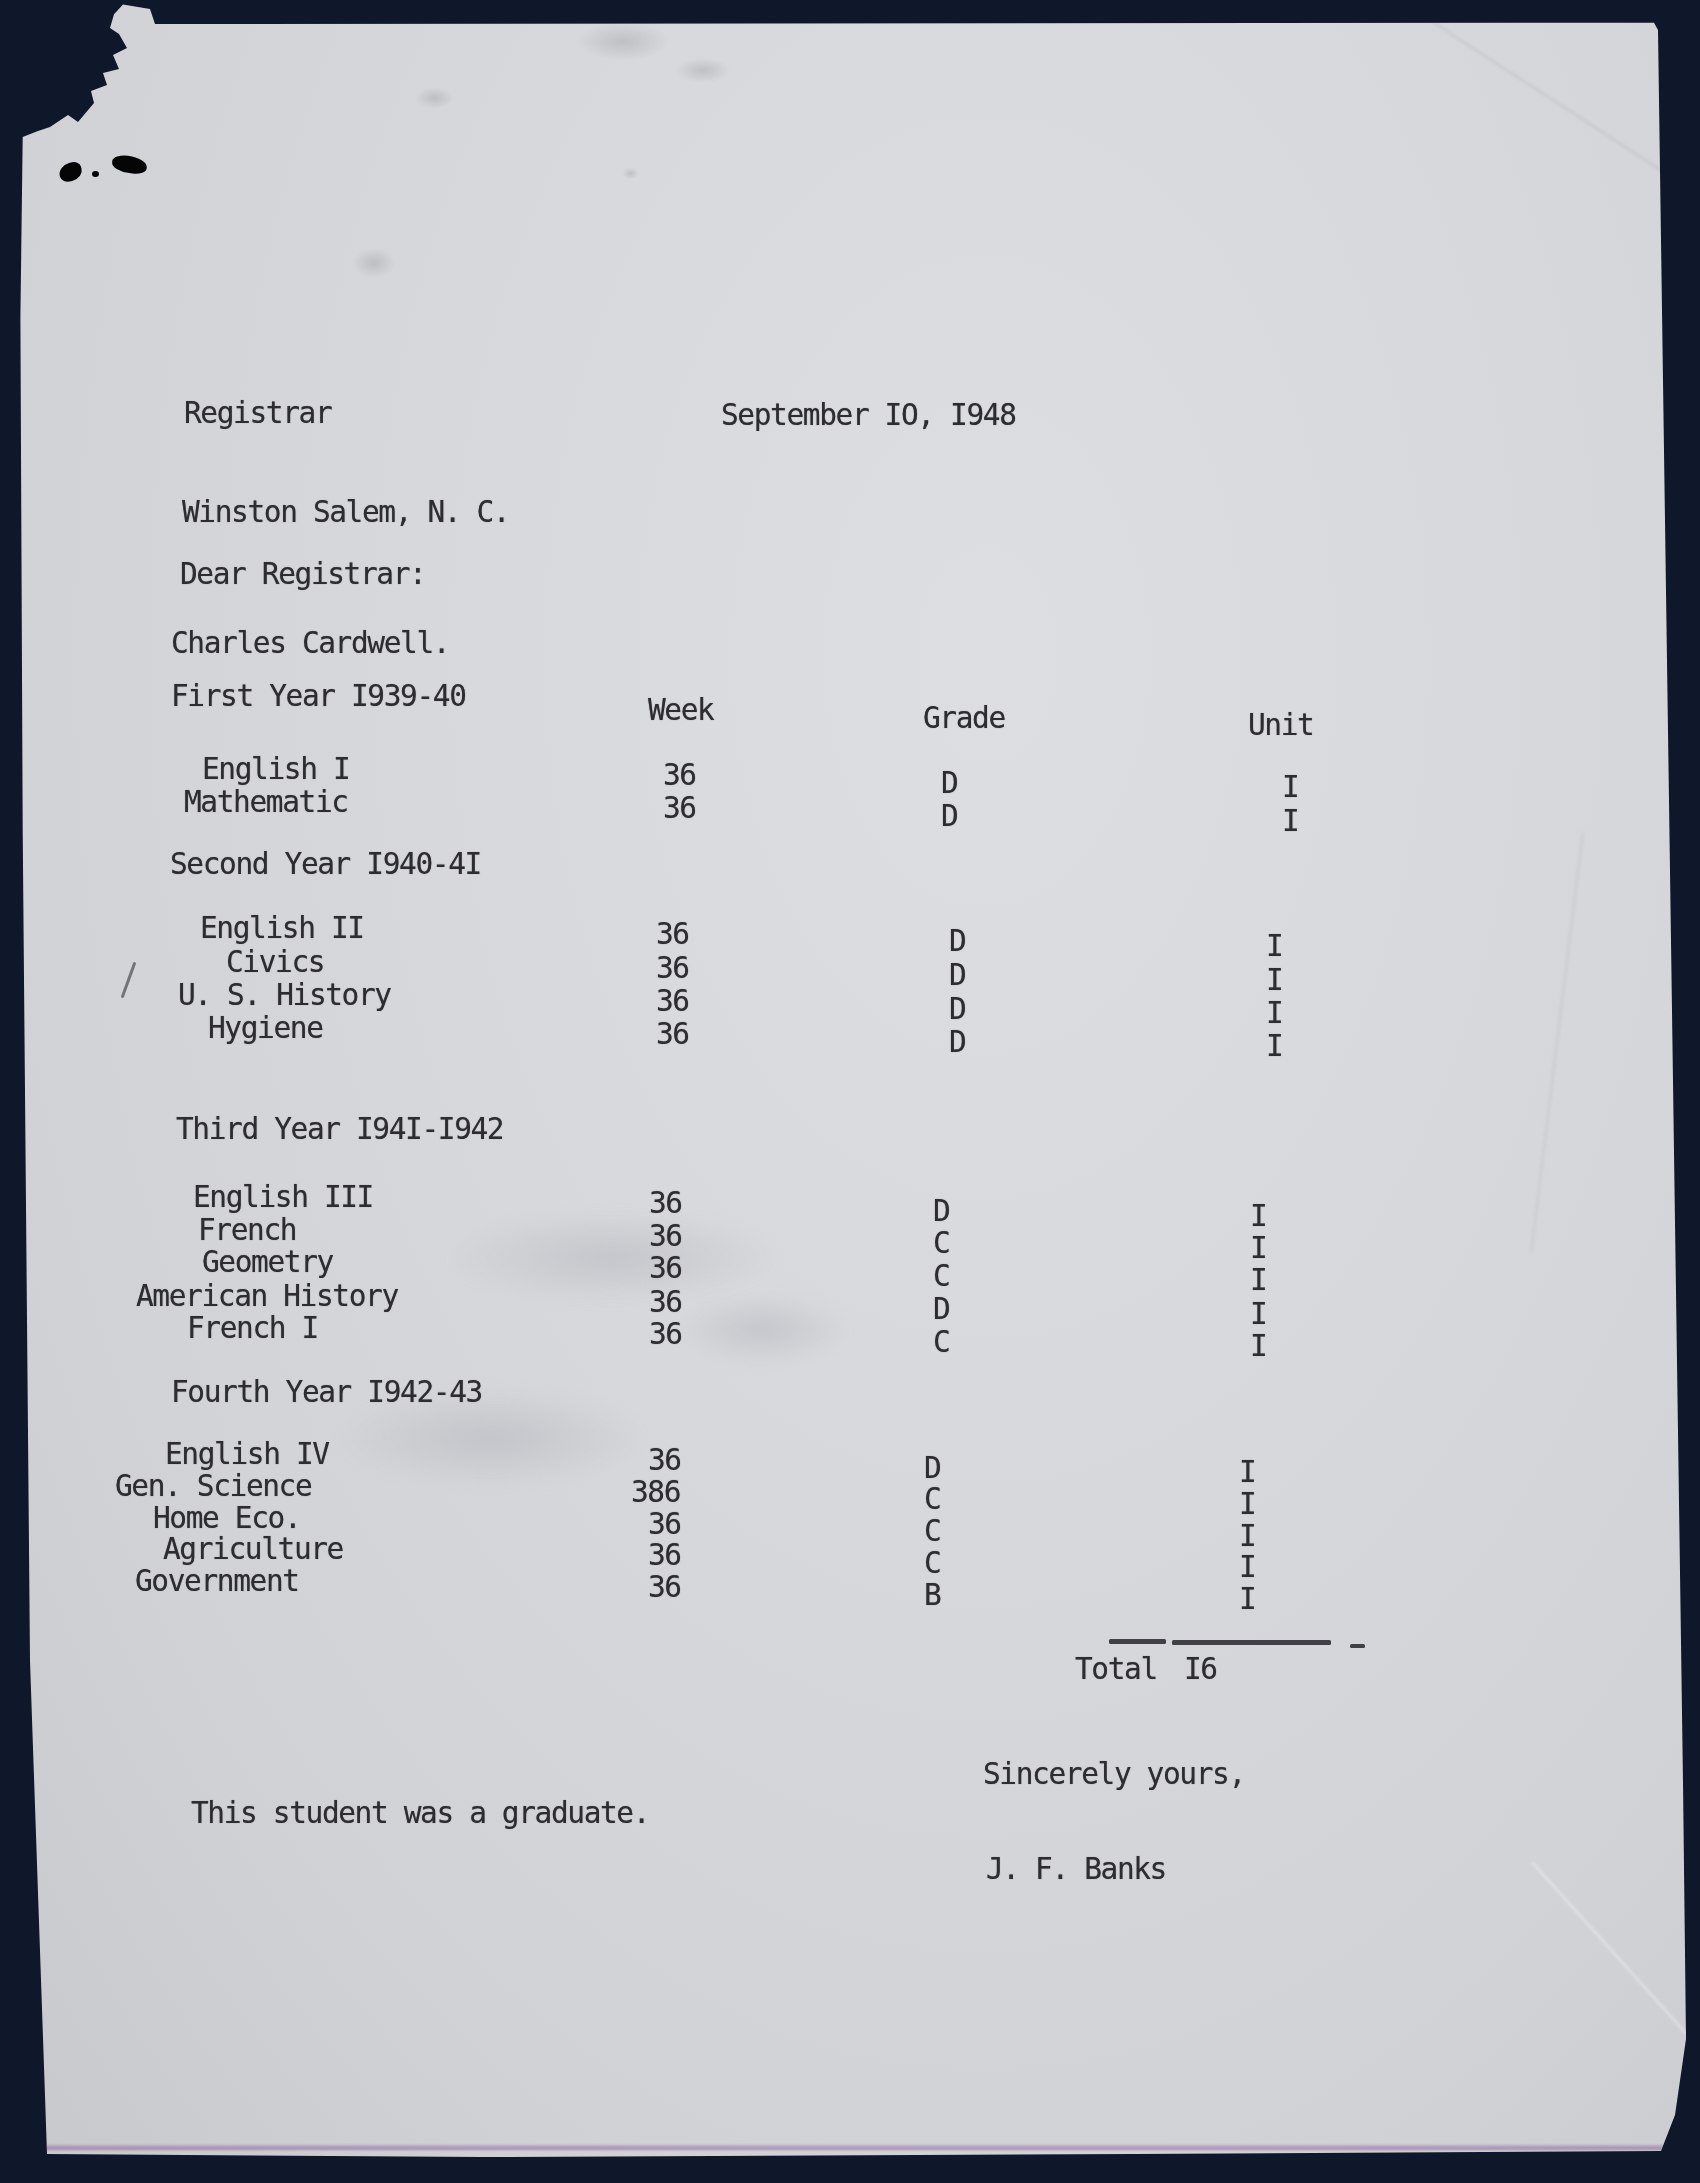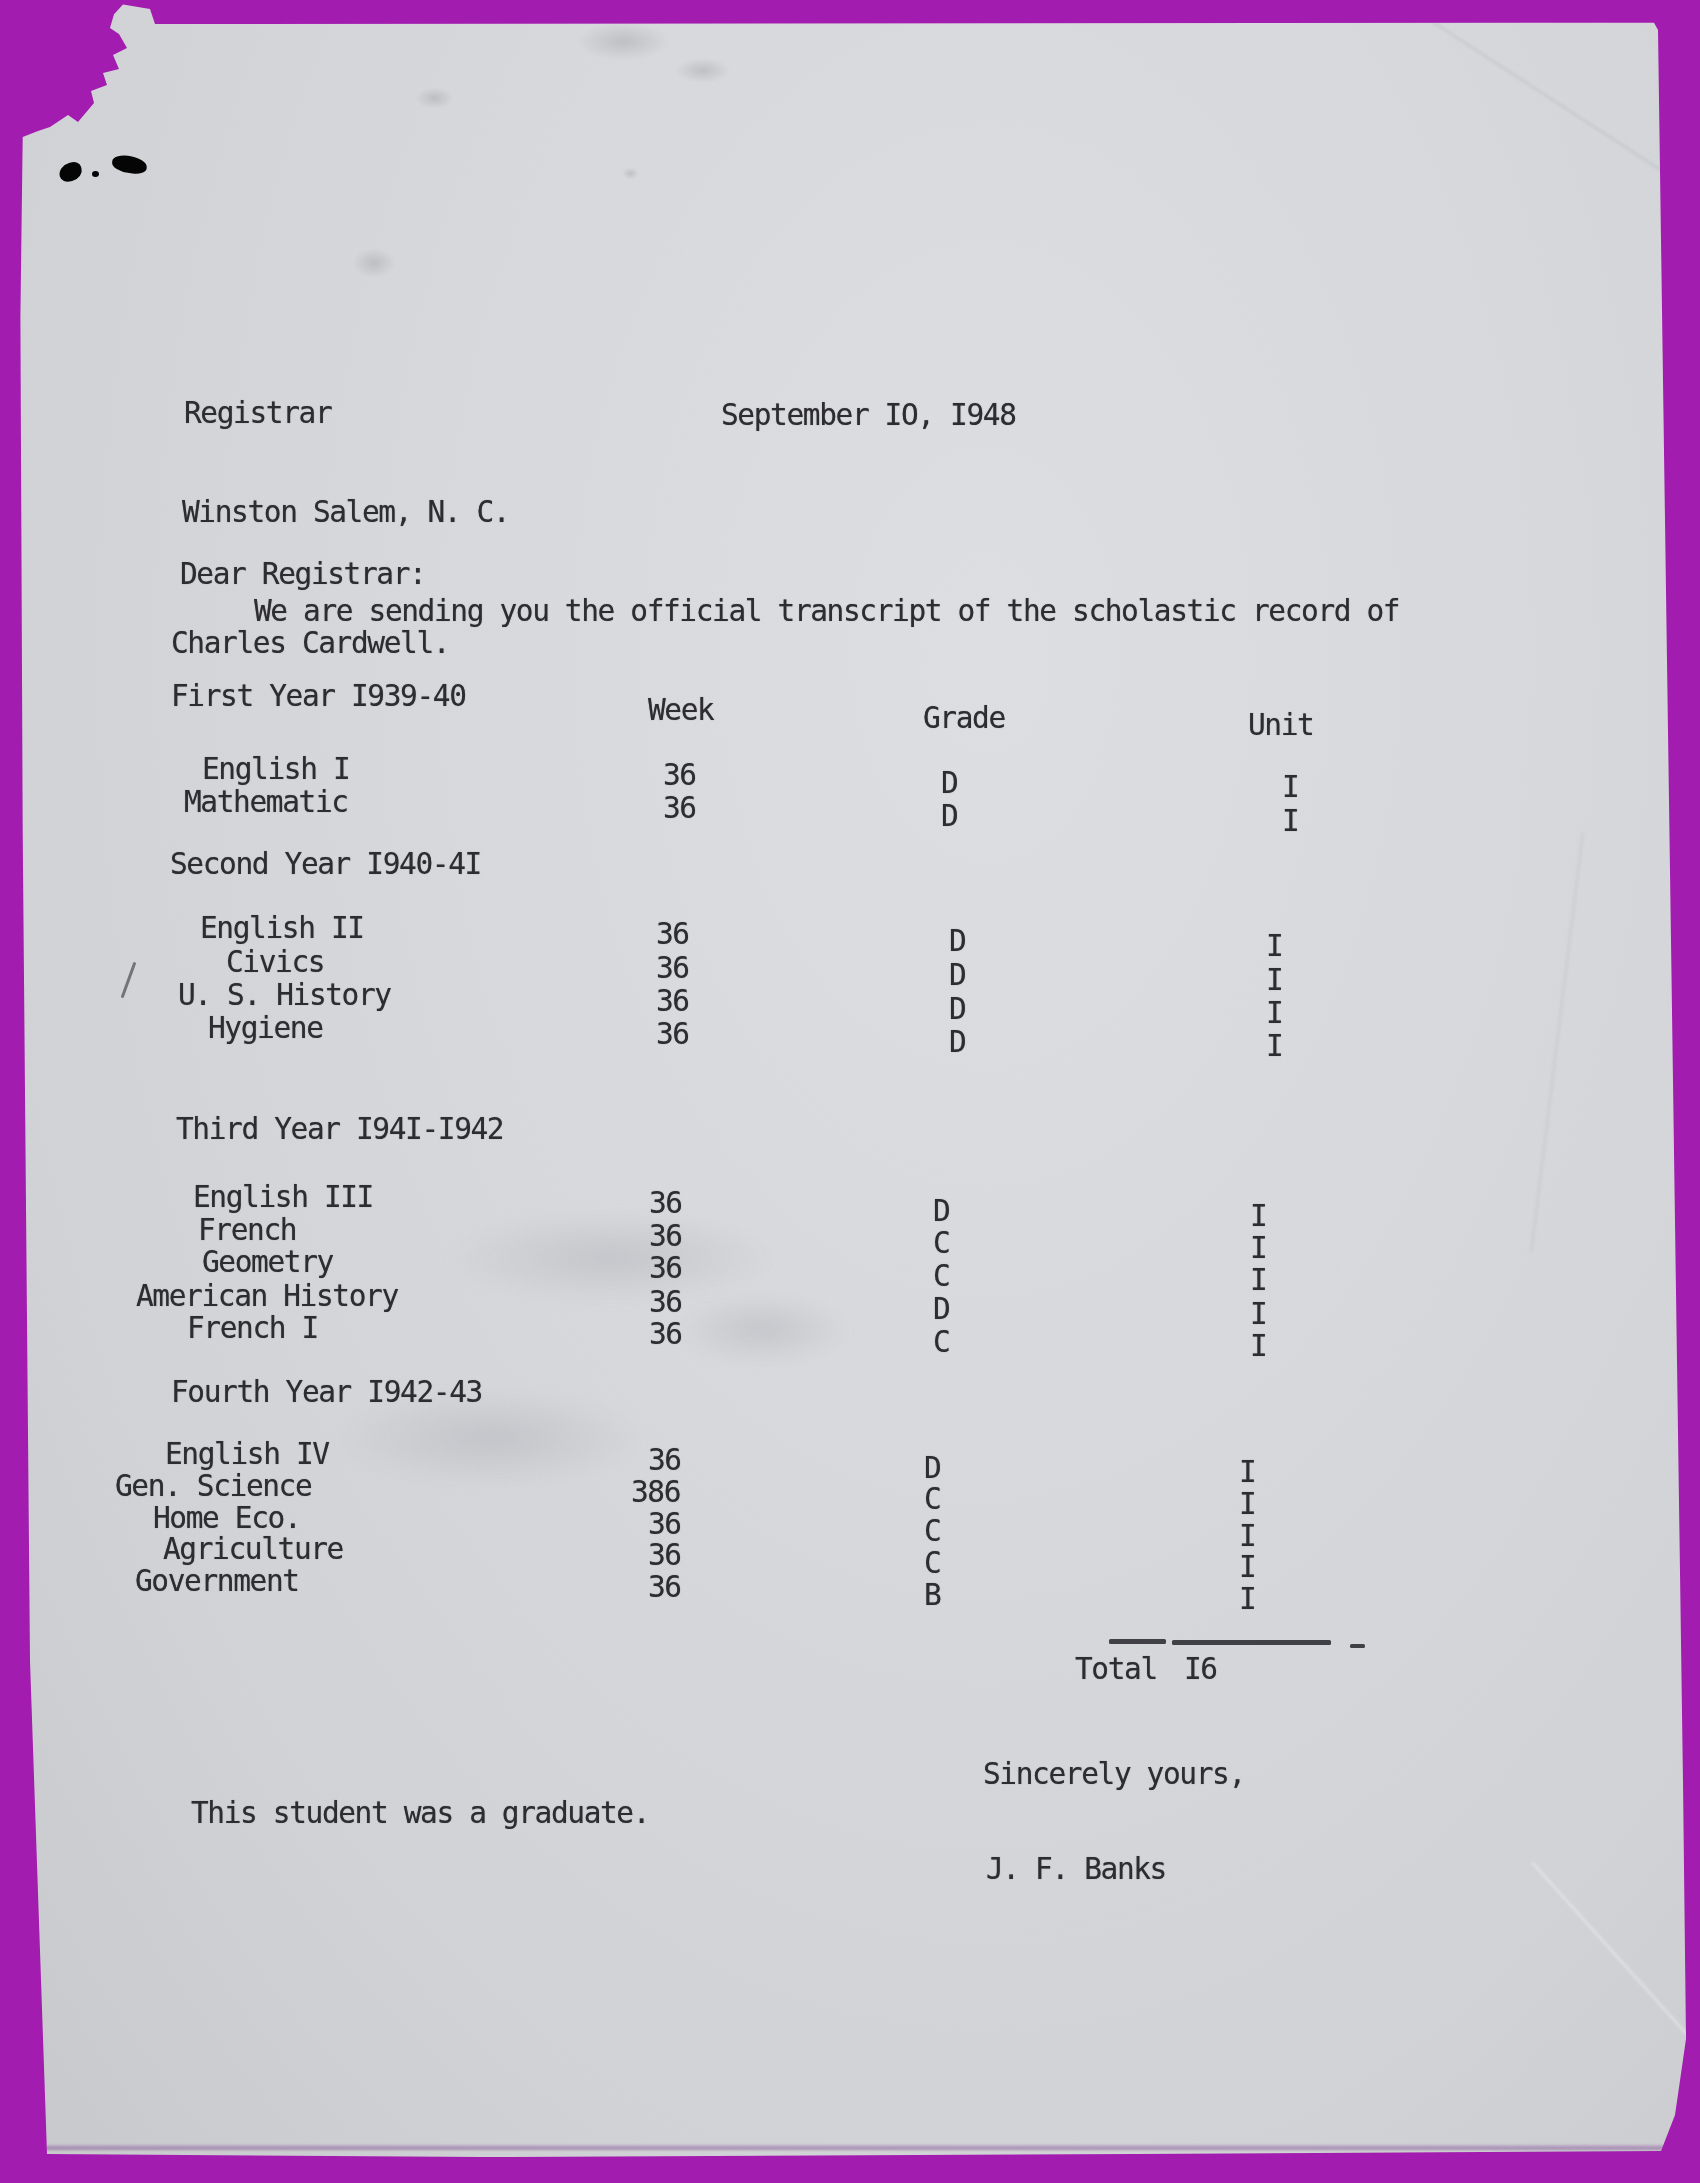--- a/index.html
+++ b/index.html
@@ -1,17 +1,17 @@
 <!DOCTYPE html>
 <html style="font-size:12px"><head>
 <meta charset="utf-8">
 <style>
   html,body{margin:0;padding:0;background:#000;}
   body{width:1701px;height:2183px;position:relative;overflow:hidden;}
-  .scene{position:absolute;inset:0;background:#a21caf;}
+  .scene{position:absolute;inset:0;background:#0f172a;}
   .paper{
     position:absolute;inset:0;
     background:
       radial-gradient(ellipse at 58% 30%, #dddee1 0%, #d7d8db 40%, #d1d2d5 72%, #c7c8cb 100%);
     clip-path: polygon(
       123px 4.5px, 150px 9px, 155px 24px,
       1654px 22.7px, 1658px 30px,
       1683px 1782px, 1686px 2039px, 1675px 2115px, 1661px 2151px,
       1133px 2154px, 483px 2157px, 47px 2154px,
       30px 1661px, 22.7px 831px, 20.4px 317px, 22.7px 137px,
@@ -66,21 +66,20 @@
     <div class="crease" style="left:1329px;top:91px;width:423px;height:2.3px;background:rgba(128,128,136,.20);transform:rotate(33deg);filter:blur(1.5px);"></div>
     <div class="crease" style="left:1556px;top:831px;width:2.3px;height:423px;background:rgba(138,138,146,.16);transform:rotate(7deg);filter:blur(1.5px);"></div>
     <div class="crease" style="left:1480px;top:1979px;width:317px;height:3px;background:rgba(246,246,250,.35);transform:rotate(48deg);filter:blur(0.8px);"></div>
 
     <div class="pencil" style="left:127px;top:961px;width:3px;height:38px;transform:rotate(20deg);"></div>
 
     <div class="tw" style="left:184px;top:399px;">Registrar</div>
     <div class="tw" style="left:721px;top:401px;">September IO, I948</div>
     <div class="tw" style="left:182px;top:498px;">Winston Salem, N. C.</div>
     <div class="tw" style="left:180px;top:560px;">Dear Registrar:</div>
-    <div class="tw" style="left:254px;top:597px;">We are sending you the official transcript of the scholastic record of</div>
     <div class="tw" style="left:171px;top:629px;">Charles Cardwell.</div>
 
     <div class="tw" style="left:648px;top:696px;">Week</div>
     <div class="tw" style="left:923px;top:704px;">Grade</div>
     <div class="tw" style="left:1248px;top:711px;">Unit</div>
 
     <div id="sections">
         <div class="tw" style="left: 171px; top: 682px;">First Year I939-40</div>
         <div class="tw" style="left: 202px; top: 755px;">English I</div>
         <div class="tw" style="left: 663px; top: 761px;">36</div>

